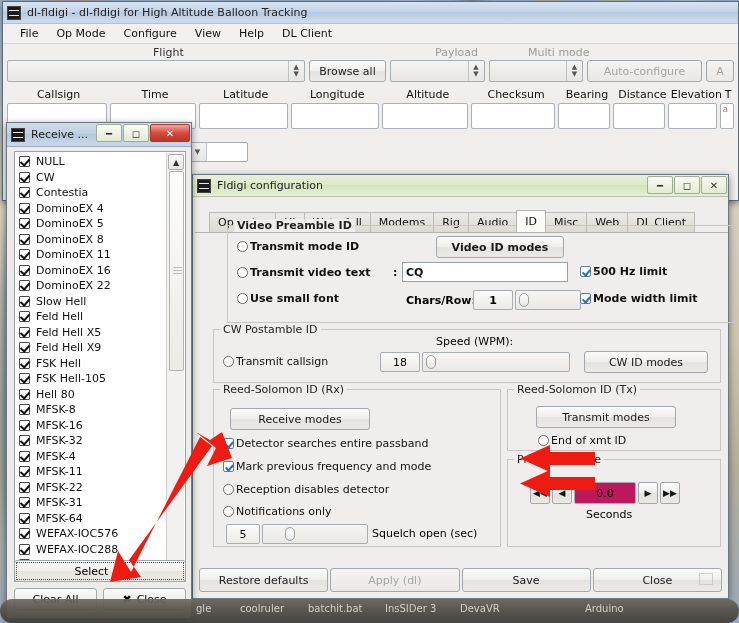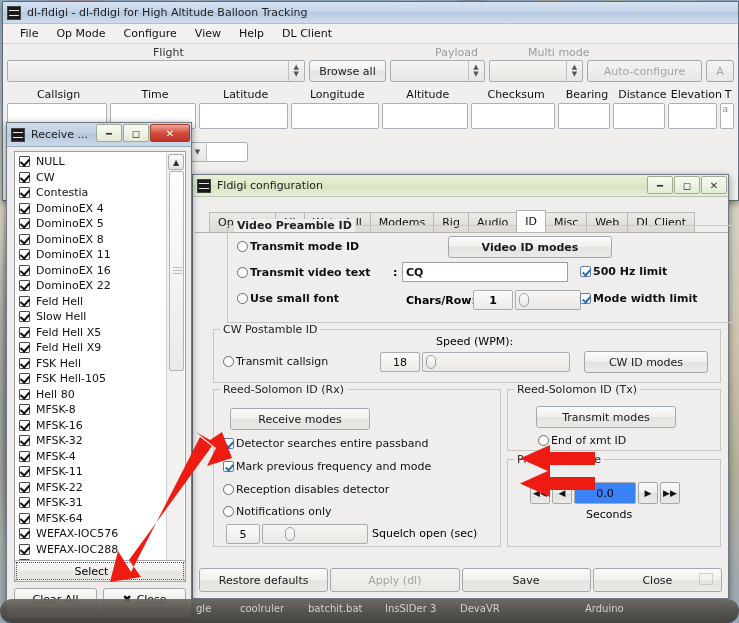--- a/index.html
+++ b/index.html
@@ -357,21 +357,21 @@
 
     <div class="cfg-body">
 
       <div class="fieldset" style="left:28px;top:0px;width:508px;height:98px;font-weight:bold;">
         <div class="fs-legend">Video Preamble ID</div>
 
         <div class="opt-row" style="position:absolute;left:9px;top:14px;">
           <span class="radio"></span>
           <span>Transmit mode ID</span>
         </div>
-        <div class="btn" style="position:absolute;left:208px;top:10px;width:164px;margin-left:12px;">Video ID modes</div>
+        <div class="btn" style="position:absolute;left:208px;top:10px;width:128px;">Video ID modes</div>
 
         <div class="opt-row" style="position:absolute;left:9px;top:40px;">
           <span class="radio"></span>
           <span>Transmit video text</span>
         </div>
         <div style="position:absolute;left:165px;top:40px;font-size:11px;">:</div>
         <div class="textfield" style="position:absolute;left:174px;top:36px;width:166px;text-align:right;">CQ</div>
         <div class="opt-row" style="position:absolute;left:352px;top:39px;">
           <span class="chk-blue"></span>
           <span>500 Hz limit</span>
@@ -439,21 +439,21 @@
           <span class="radio"></span>
           <span>End of xmt ID</span>
         </div>
       </div>
 
       <div class="fieldset" style="left:308px;top:234px;width:214px;height:88px;">
         <div class="fs-legend">Pre-Signal Tone</div>
         <div style="position:absolute;left:22px;top:22px;display:flex;gap:2px;align-items:center;">
           <div class="spinbtn">◀◀</div>
           <div class="spinbtn">◀</div>
-          <div class="numbox" style="width:62px;height:22px;background:#3b82f6;">0.0</div>
+          <div class="numbox" style="width:62px;height:22px;background:#be185d;">0.0</div>
           <div class="spinbtn">▶</div>
           <div class="spinbtn">▶▶</div>
         </div>
         <div style="position:absolute;left:78px;top:48px;font-size:11px;">Seconds</div>
       </div>
     </div>
 
     <div class="cfg-bottom">
       <div class="btn">Restore defaults</div>
       <div class="btn dim">Apply (dl)</div>
@@ -509,25 +509,25 @@
           <div class="ml-item">
             <span class="cbx on"></span>
             <span>DominoEX 16</span>
           </div>
           <div class="ml-item">
             <span class="cbx on"></span>
             <span>DominoEX 22</span>
           </div>
           <div class="ml-item">
             <span class="cbx on"></span>
+            <span>Slow Hell</span>
+          </div>
+          <div class="ml-item">
+            <span class="cbx on"></span>
             <span>Feld Hell</span>
-          </div>
-          <div class="ml-item">
-            <span class="cbx on"></span>
-            <span>Slow Hell</span>
           </div>
           <div class="ml-item">
             <span class="cbx on"></span>
             <span>Feld Hell X5</span>
           </div>
           <div class="ml-item">
             <span class="cbx on"></span>
             <span>Feld Hell X9</span>
           </div>
           <div class="ml-item">

